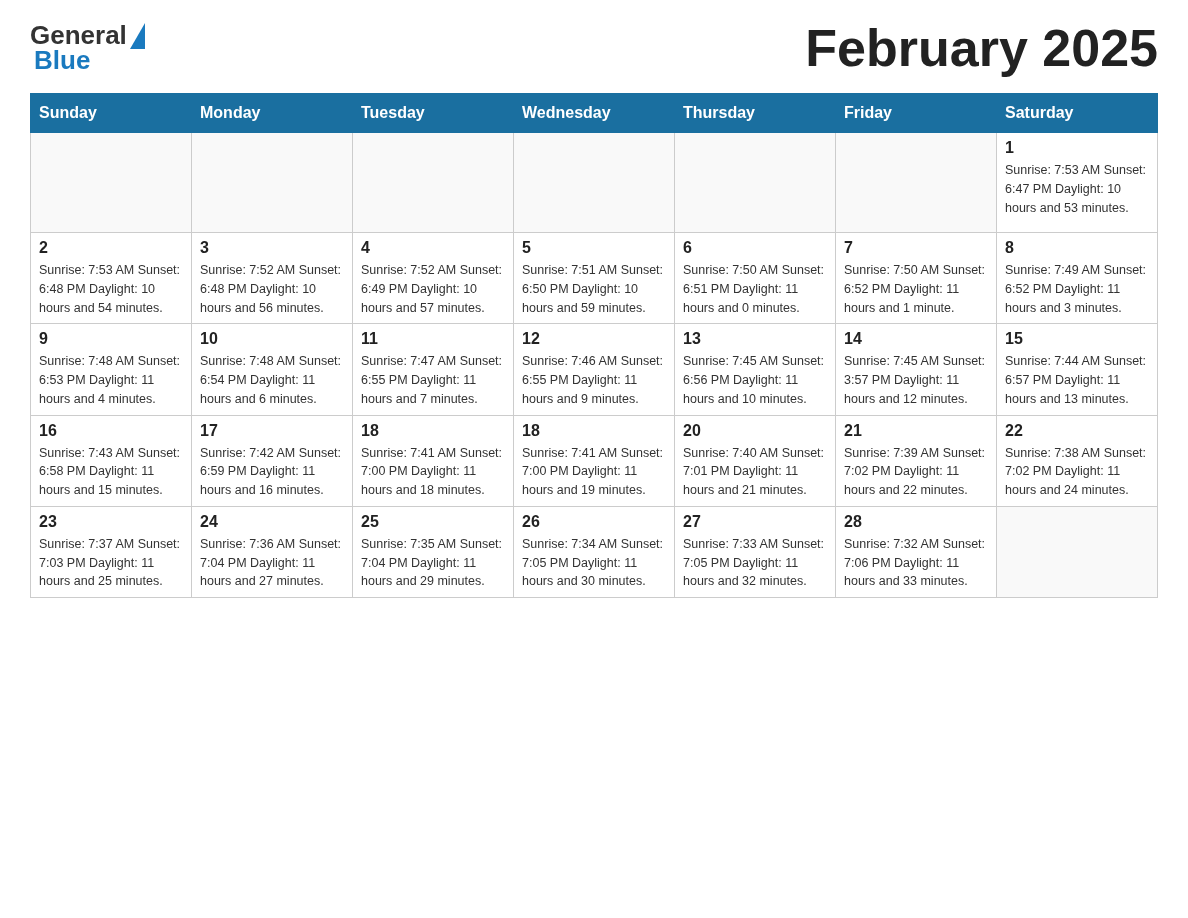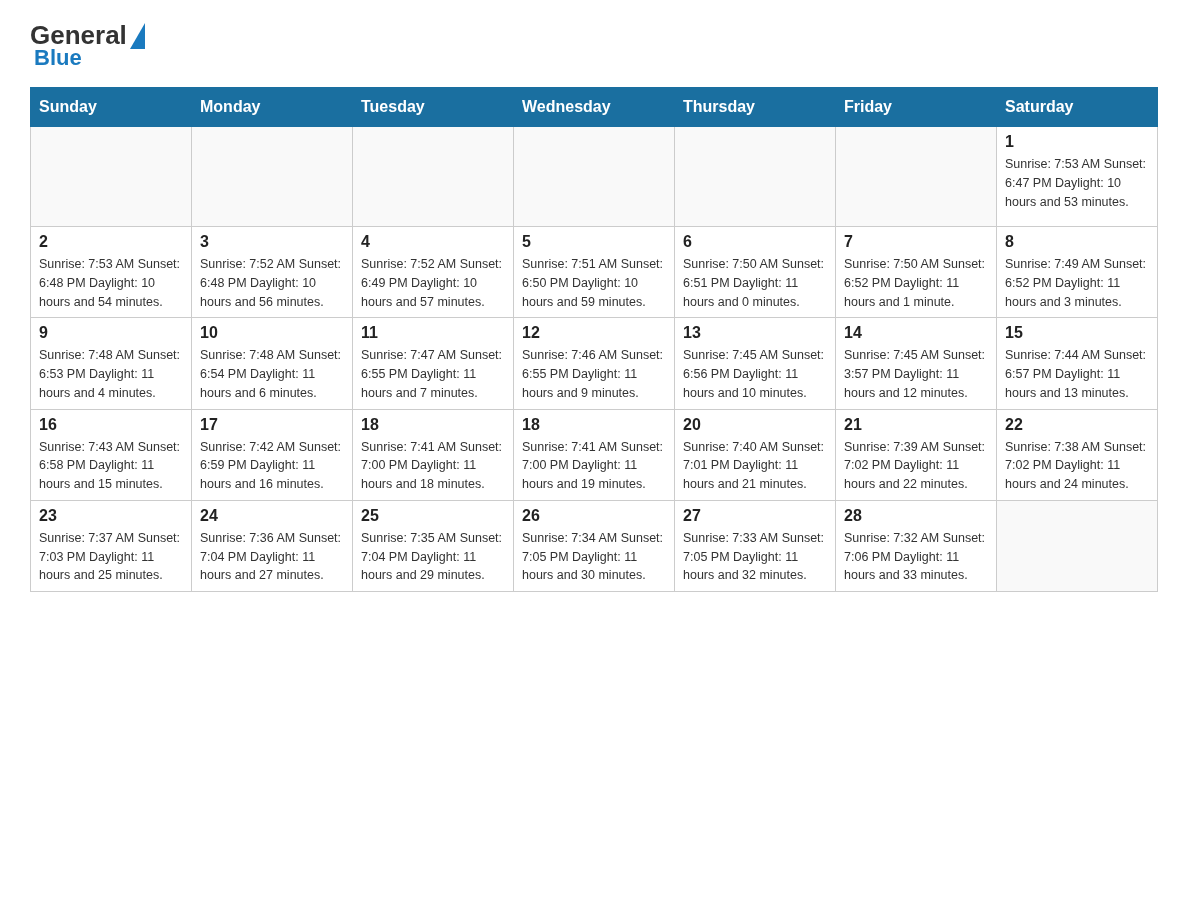--- a/index.html
+++ b/index.html
@@ -82,21 +82,21 @@
     .logo-text-block {
       display: flex;
       flex-direction: column;
     }
     .logo-general-text {
       font-size: 26px;
       font-weight: bold;
       color: #333;
     }
     .logo-blue-text {
-      font-size: 22px;
+      font-size: 26px;
       font-weight: bold;
       color: #1a7abf;
       margin-top: -6px;
       margin-left: 4px;
     }
   </style>
 </head>
 <body>
 
 <div class="header">
@@ -105,20 +105,21 @@
       <div class="logo-text-block">
         <div style="display:flex;align-items:center;">
           <span class="logo-general-text">General</span>
           <span style="display:inline-block;width:0;height:0;border-left:15px solid transparent;border-bottom:26px solid #1a7abf;margin-left:3px;vertical-align:middle;"></span>
         </div>
         <span class="logo-blue-text">Blue</span>
       </div>
     </div>
   </div>
   <div class="title-block">
+    <div class="calendar-title">February 2025</div>
   </div>
 </div>
 
 <table>
   <thead>
     <tr>
     <th>Sunday</th>
         <th>Monday</th>
         <th>Tuesday</th>
         <th>Wednesday</th>

